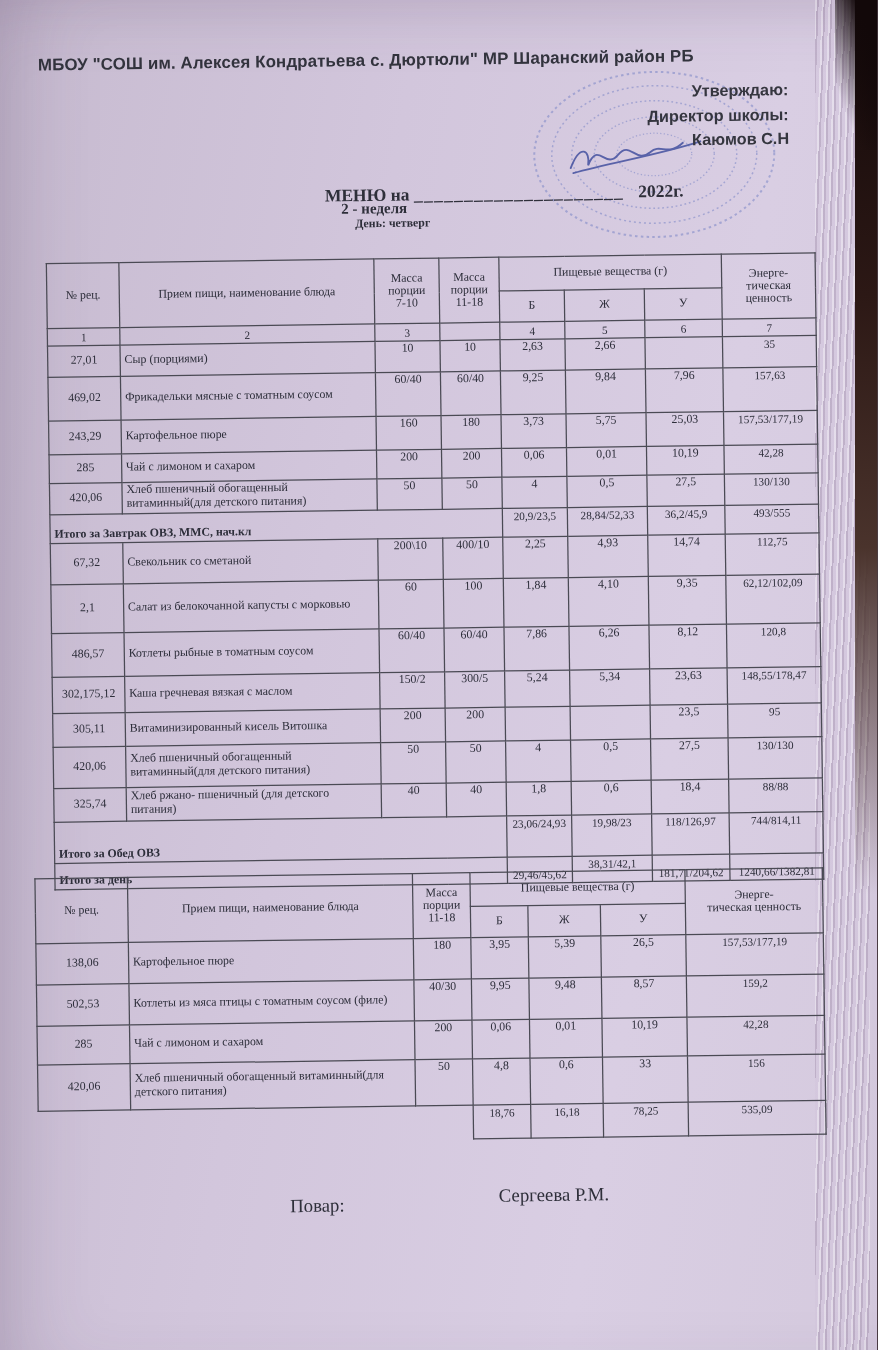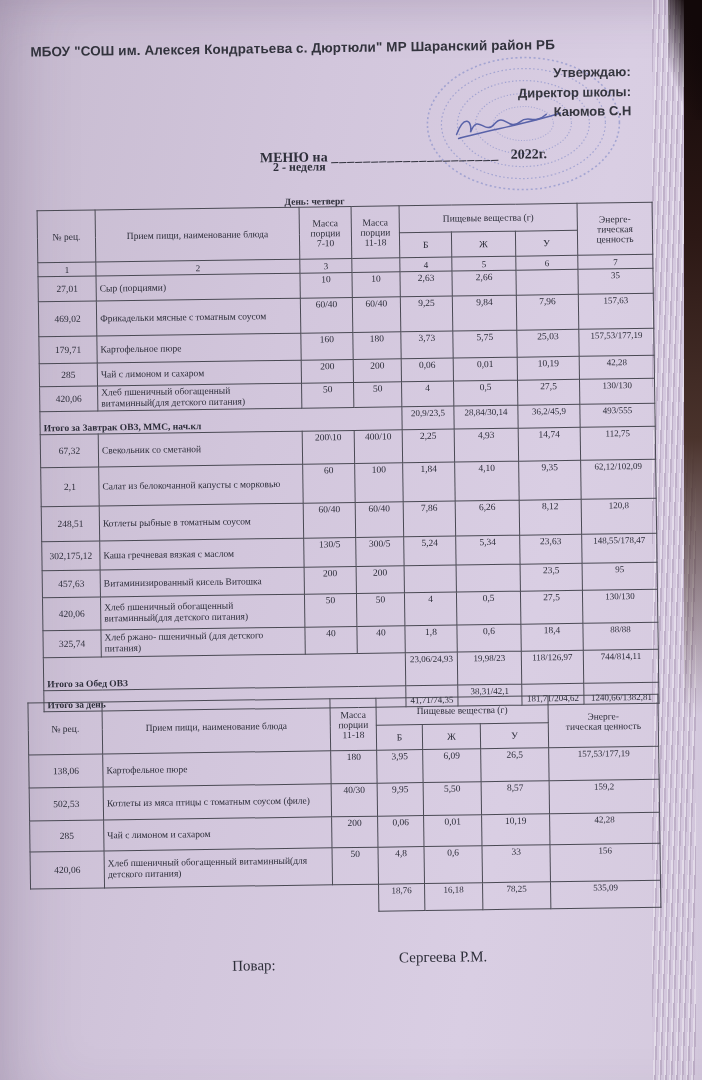--- a/index.html
+++ b/index.html
@@ -19,21 +19,21 @@
   .sheet{position:absolute;inset:0;transform:rotate(-0.8deg);transform-origin:50% 42%;}
 
   .org{position:absolute;left:36px;top:40px;font:bold 13.5px "Liberation Sans",sans-serif;color:#32333d;letter-spacing:.1px;}
   .approval{position:absolute;right:66px;top:66px;text-align:right;
     font:600 13px "Liberation Sans",sans-serif;line-height:19.5px;color:#35363f;}
   .stamp{position:absolute;left:423px;top:50px;pointer-events:none;}
   .menu-line{position:absolute;left:264px;top:149px;font:bold 14px "Liberation Serif",serif;}
   .menu-line .blank{letter-spacing:1px;}
   .menu-line .year{margin-left:8px;}
   .week{position:absolute;left:277px;top:159px;font:bold 12px "Liberation Serif",serif;}
-  .day{position:absolute;left:288px;top:196px;font:bold 9.5px "Liberation Serif",serif;}
+  .day{position:absolute;left:288px;top:174px;font:bold 9.5px "Liberation Serif",serif;}
 
   table{border-collapse:collapse;table-layout:fixed;position:absolute;}
   th,td{border:1.3px solid #4a4a54;padding:1px 3px;font:9.5px "Liberation Serif",serif;color:#2d2e3a;overflow:hidden;}
   th{font-weight:normal;text-align:center;vertical-align:middle;white-space:pre-line;}
   .t1{left:40px;top:206px;width:615px;}
   .t2{left:24px;top:698px;width:630px;}
   .c-num{text-align:center;vertical-align:middle;}
   .c-dish{text-align:left;vertical-align:middle;line-height:11px;}
   .c-val{text-align:center;vertical-align:top;}
   .c-en{text-align:center;vertical-align:top;font-size:9px;}
@@ -168,21 +168,21 @@
     <td class="c-dish">Фрикадельки мясные с томатным соусом</td>
     <td class="c-val">60/40</td>
     <td class="c-val">60/40</td>
     <td class="c-val">9,25</td>
     <td class="c-val">9,84</td>
     <td class="c-val">7,96</td>
     <td class="c-en">157,63</td>
   </tr>
 
   <tr>
-    <td class="c-num">179,71</td>
+    <td class="c-num">243,29</td>
     <td class="c-dish">Картофельное пюре</td>
     <td class="c-val">160</td>
     <td class="c-val">180</td>
     <td class="c-val">3,73</td>
     <td class="c-val">5,75</td>
     <td class="c-val">25,03</td>
     <td class="c-en">157,53/177,19</td>
   </tr>
 
   <tr>
@@ -204,21 +204,21 @@
     <td class="c-val">4</td>
     <td class="c-val">0,5</td>
     <td class="c-val">27,5</td>
     <td class="c-en">130/130</td>
   </tr>
 </tbody>
       <tbody id="t1c">
         <tr class="r-breakfast">
           <td colspan="4" class="tot-label">Итого за Завтрак ОВЗ, ММС, нач.кл</td>
           <td class="tot-val">20,9/23,5</td>
-          <td class="tot-val">28,84/30,14</td>
+          <td class="tot-val">28,84/52,33</td>
           <td class="tot-val">36,2/45,9</td>
           <td class="tot-val">493/555</td>
         </tr>
       </tbody>
       <tbody id="t1b">
   <tr>
     <td class="c-num">67,32</td>
     <td class="c-dish">Свекольник со сметаной</td>
     <td class="c-val">200\10</td>
     <td class="c-val">400/10</td>
@@ -233,43 +233,43 @@
     <td class="c-dish">Салат из белокочанной капусты с морковью</td>
     <td class="c-val">60</td>
     <td class="c-val">100</td>
     <td class="c-val">1,84</td>
     <td class="c-val">4,10</td>
     <td class="c-val">9,35</td>
     <td class="c-en">62,12/102,09</td>
   </tr>
 
   <tr>
-    <td class="c-num">248,51</td>
+    <td class="c-num">486,57</td>
     <td class="c-dish">Котлеты рыбные в томатным соусом</td>
     <td class="c-val">60/40</td>
     <td class="c-val">60/40</td>
     <td class="c-val">7,86</td>
     <td class="c-val">6,26</td>
     <td class="c-val">8,12</td>
     <td class="c-en">120,8</td>
   </tr>
 
   <tr>
     <td class="c-num">302,175,12</td>
     <td class="c-dish">Каша гречневая вязкая с маслом</td>
-    <td class="c-val">130/5</td>
+    <td class="c-val">150/2</td>
     <td class="c-val">300/5</td>
     <td class="c-val">5,24</td>
     <td class="c-val">5,34</td>
     <td class="c-val">23,63</td>
     <td class="c-en">148,55/178,47</td>
   </tr>
 
   <tr>
-    <td class="c-num">457,63</td>
+    <td class="c-num">305,11</td>
     <td class="c-dish">Витаминизированный кисель Витошка</td>
     <td class="c-val">200</td>
     <td class="c-val">200</td>
     <td class="c-val"></td>
     <td class="c-val"></td>
     <td class="c-val">23,5</td>
     <td class="c-en">95</td>
   </tr>
 
   <tr>
@@ -297,21 +297,21 @@
       <tbody id="t1c2">
         <tr class="r-lunch">
           <td colspan="4" class="tot-label">Итого за Обед ОВЗ</td>
           <td class="tot-val">23,06/24,93</td>
           <td class="tot-val">19,98/23</td>
           <td class="tot-val">118/126,97</td>
           <td class="tot-val">744/814,11</td>
         </tr>
         <tr class="r-day">
           <td colspan="4" class="tot-label">Итого за день</td>
-          <td class="tot-val vb">41,71/74,35</td>
+          <td class="tot-val vb">29,46/45,62</td>
           <td class="tot-val">38,31/42,1</td>
           <td class="tot-val vb">181,71/204,62</td>
           <td class="tot-val vb">1240,66/1382,81</td>
         </tr>
       </tbody>
     </table>
 
     <table class="t2">
       <colgroup>
         <col style="width:74px">
@@ -338,31 +338,31 @@
           <th>Ж</th>
           <th>У</th>
         </tr>
       </thead>
       <tbody id="t2a">
   <tr>
     <td class="c-num">138,06</td>
     <td class="c-dish">Картофельное пюре</td>
     <td class="c-val">180</td>
     <td class="c-val">3,95</td>
-    <td class="c-val">6,09</td>
+    <td class="c-val">5,39</td>
     <td class="c-val">26,5</td>
     <td class="c-en">157,53/177,19</td>
   </tr>
 
   <tr>
     <td class="c-num">502,53</td>
     <td class="c-dish">Котлеты из мяса птицы с томатным соусом (филе)</td>
     <td class="c-val">40/30</td>
     <td class="c-val">9,95</td>
-    <td class="c-val">5,50</td>
+    <td class="c-val">9,48</td>
     <td class="c-val">8,57</td>
     <td class="c-en">159,2</td>
   </tr>
 
   <tr>
     <td class="c-num">285</td>
     <td class="c-dish">Чай с  лимоном и сахаром</td>
     <td class="c-val">200</td>
     <td class="c-val">0,06</td>
     <td class="c-val">0,01</td>

